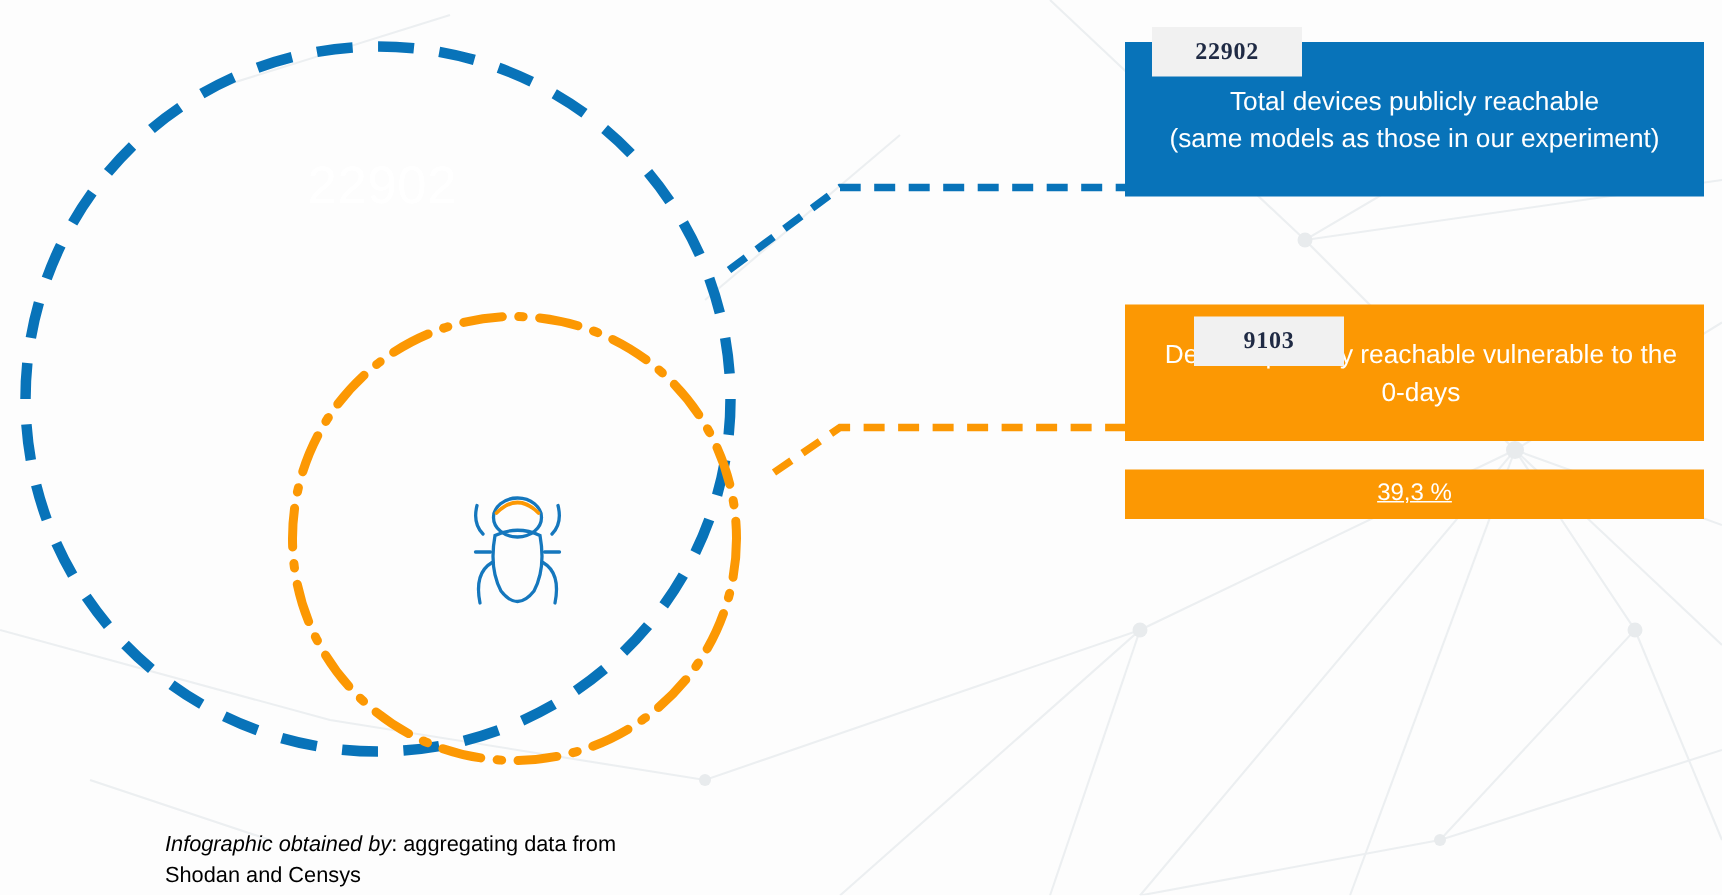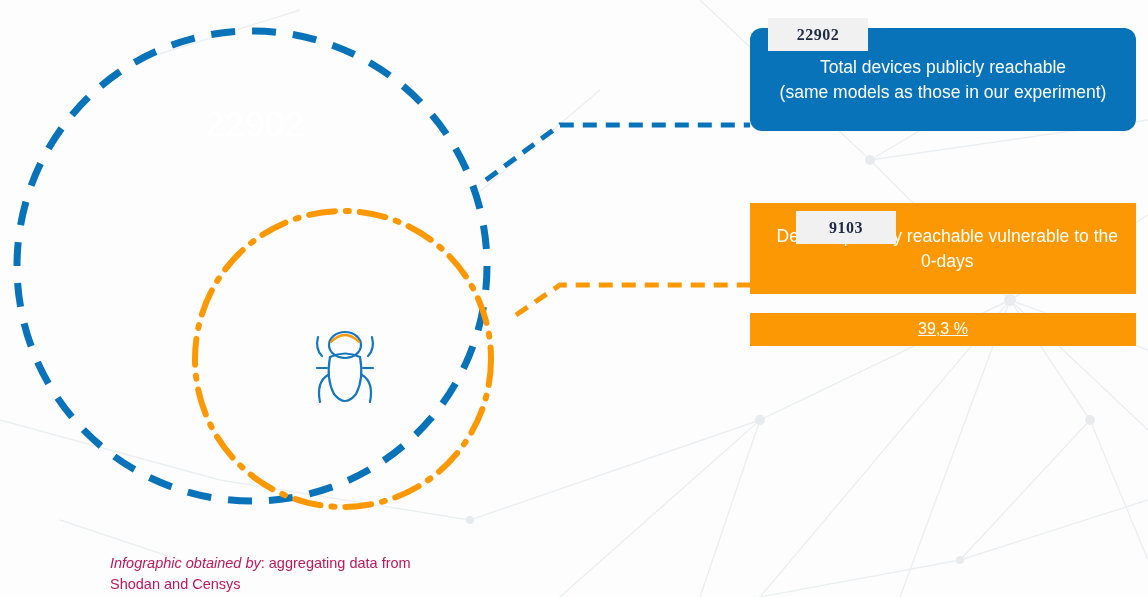--- a/index.html
+++ b/index.html
@@ -69,21 +69,20 @@
     padding: 0 18px;
     white-space: pre-line;
   }
 
   #panel-blue {
     left: 750px;
     top: 28px;
     width: 386px;
     height: 103px;
     background: #0873b9;
-    border-radius: 12px;
   }
   #panel-orange {
     left: 750px;
     top: 203px;
     width: 386px;
     height: 91px;
     background: #fc9803;
     justify-content: flex-end;
   }
   #panel-percent {
@@ -133,21 +132,21 @@
     width: 1148px; height: 597px;
     pointer-events: none;
   }
 
   
   #footnote {
     position: absolute;
     left: 110px;
     top: 553px;
     width: 330px;
-    color: #be185d;
+    color: #000000;
     font-size: 14.5px;
     line-height: 1.45;
   }
   #footnote .em {
     font-style: italic;
   }
 </style>
 </head>
 <body>
 

